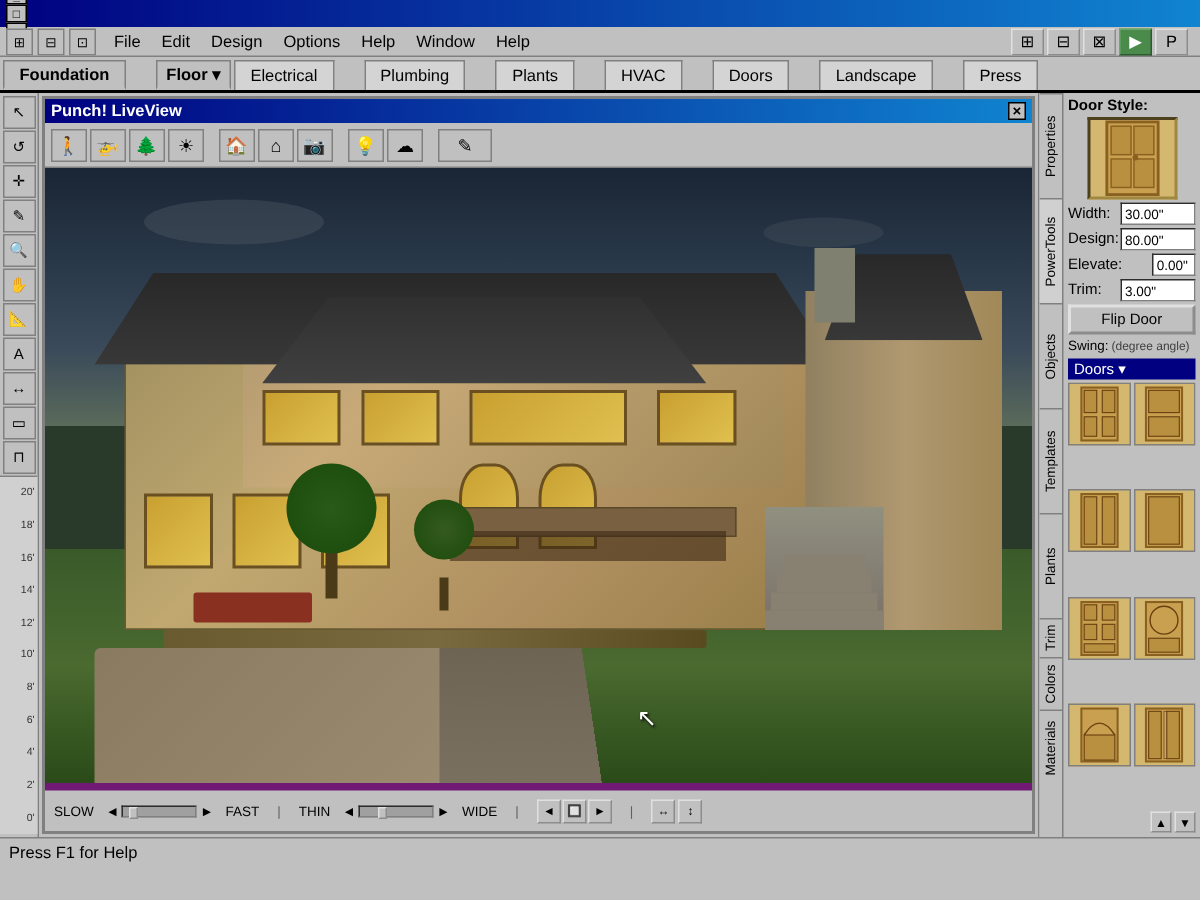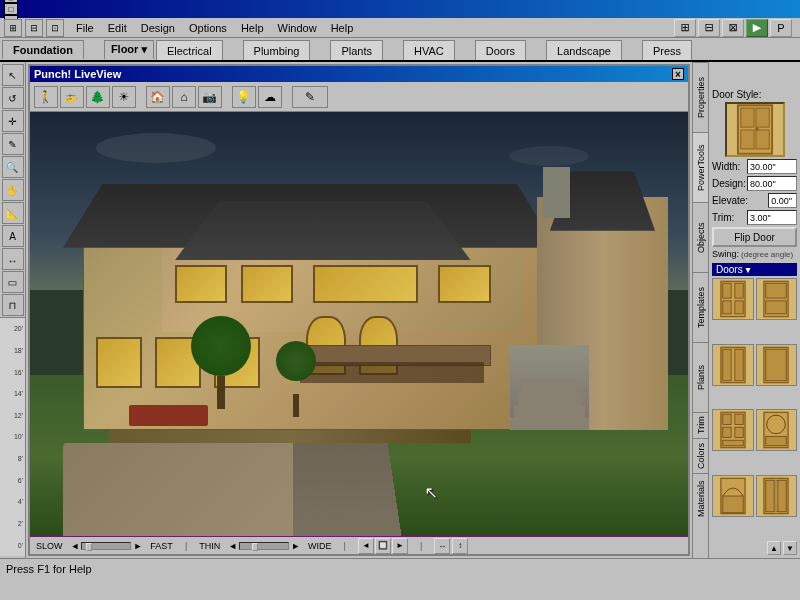--- a/index.html
+++ b/index.html
@@ -366,21 +366,21 @@
 
         <div style="position:absolute; bottom:26%; left:15%; width:12%; height:5%; background:#8a3020; border-radius:2px;"></div>
 
         <div style="position:absolute; bottom:22%; left:12%; width:55%; height:3%; background:linear-gradient(to right, #6a5a30 0%, #7a6a40 50%, #5a4a20 100%); border-radius:2px;"></div>
 
         <div style="position:absolute; bottom:8%; right:38%; font-size:16px; color:white; text-shadow:1px 1px 2px black;">↖</div>
 
         <div style="position:absolute; bottom:0; left:5%; width:35%; height:22%; background:linear-gradient(135deg, #8a7a60 0%, #9a8a70 100%); border-radius:4px 0 0 0;"></div>
       </div>
 
-      <div id="liveview-bottom" style="background:#c0c0c0; height:18px; display:flex; align-items:center; padding:0 6px; gap:8px; border-top:1px solid #701a75; font-size:9px;">
+      <div id="liveview-bottom" style="background:#c0c0c0; height:32px; display:flex; align-items:center; padding:0 6px; gap:8px; border-top:5px solid #701a75; font-size:9px;">
         <span style="font-size:9px;">SLOW</span>
         <div style="display:flex; align-items:center; gap:2px;">
           <span style="cursor:pointer;">◄</span>
           <div style="width:50px; height:8px; background:#a0a0a0; border:1px inset #808080; position:relative;">
             <div style="width:6px; height:8px; background:#c0c0c0; border:1px outset #e0e0e0; position:absolute; left:4px;"></div>
           </div>
           <span style="cursor:pointer;">►</span>
         </div>
         <span style="font-size:9px;">FAST</span>
         <span style="padding:0 4px; color:#606060;">|</span>
@@ -417,21 +417,21 @@
       <div class="rsc-tab" style="writing-mode:vertical-rl; transform:rotate(180deg); background:#c0c0c0; border-bottom:1px solid #808080; padding:4px 2px; font-size:9px; cursor:pointer; height:70px; display:flex; align-items:center; justify-content:center; white-space:nowrap;">Objects</div>
       <div class="rsc-tab" style="writing-mode:vertical-rl; transform:rotate(180deg); background:#c0c0c0; border-bottom:1px solid #808080; padding:4px 2px; font-size:9px; cursor:pointer; height:70px; display:flex; align-items:center; justify-content:center; white-space:nowrap;">Templates</div>
       <div class="rsc-tab" style="writing-mode:vertical-rl; transform:rotate(180deg); background:#c0c0c0; border-bottom:1px solid #808080; padding:4px 2px; font-size:9px; cursor:pointer; height:70px; display:flex; align-items:center; justify-content:center; white-space:nowrap;">Plants</div>
       <div class="rsc-tab" style="writing-mode:vertical-rl; transform:rotate(180deg); background:#c0c0c0; border-bottom:1px solid #808080; padding:4px 2px; font-size:9px; cursor:pointer; height:26px; display:flex; align-items:center; justify-content:center; white-space:nowrap;">Trim</div>
       <div class="rsc-tab" style="writing-mode:vertical-rl; transform:rotate(180deg); background:#c0c0c0; border-bottom:1px solid #808080; padding:4px 2px; font-size:9px; cursor:pointer; height:35px; display:flex; align-items:center; justify-content:center; white-space:nowrap;">Colors</div>
       <div class="rsc-tab" style="writing-mode:vertical-rl; transform:rotate(180deg); background:#c0c0c0; border-bottom:1px solid #808080; padding:4px 2px; font-size:9px; cursor:pointer; height:50px; display:flex; align-items:center; justify-content:center; white-space:nowrap;">Materials</div>
     </div>
 
     <div id="properties-content" style="flex:1; display:flex; flex-direction:column; padding:3px; gap:2px; overflow:hidden;">
 
-      <div style="font-size:10px; font-weight:normal; white-space:nowrap;margin-top:24px;">Door Style:</div>
+      <div style="font-size:10px; font-weight:bold; white-space:nowrap;">Door Style:</div>
 
       <div style="width:60px; height:55px; background:#d4b870; border:2px inset #a08840; margin:0 auto; display:flex; align-items:center; justify-content:center;">
         <svg viewBox="0 0 40 55" width="38" height="53">
           <rect x="2" y="2" width="36" height="51" fill="#c8a050" stroke="#8a6020" stroke-width="2"></rect>
           <rect x="5" y="5" width="14" height="20" fill="#b89040" stroke="#8a6020" stroke-width="1"></rect>
           <rect x="21" y="5" width="14" height="20" fill="#b89040" stroke="#8a6020" stroke-width="1"></rect>
           <rect x="5" y="28" width="14" height="20" fill="#b89040" stroke="#8a6020" stroke-width="1"></rect>
           <rect x="21" y="28" width="14" height="20" fill="#b89040" stroke="#8a6020" stroke-width="1"></rect>
           <circle cx="22" cy="27" r="2" fill="#8a6020"></circle>
         </svg>

